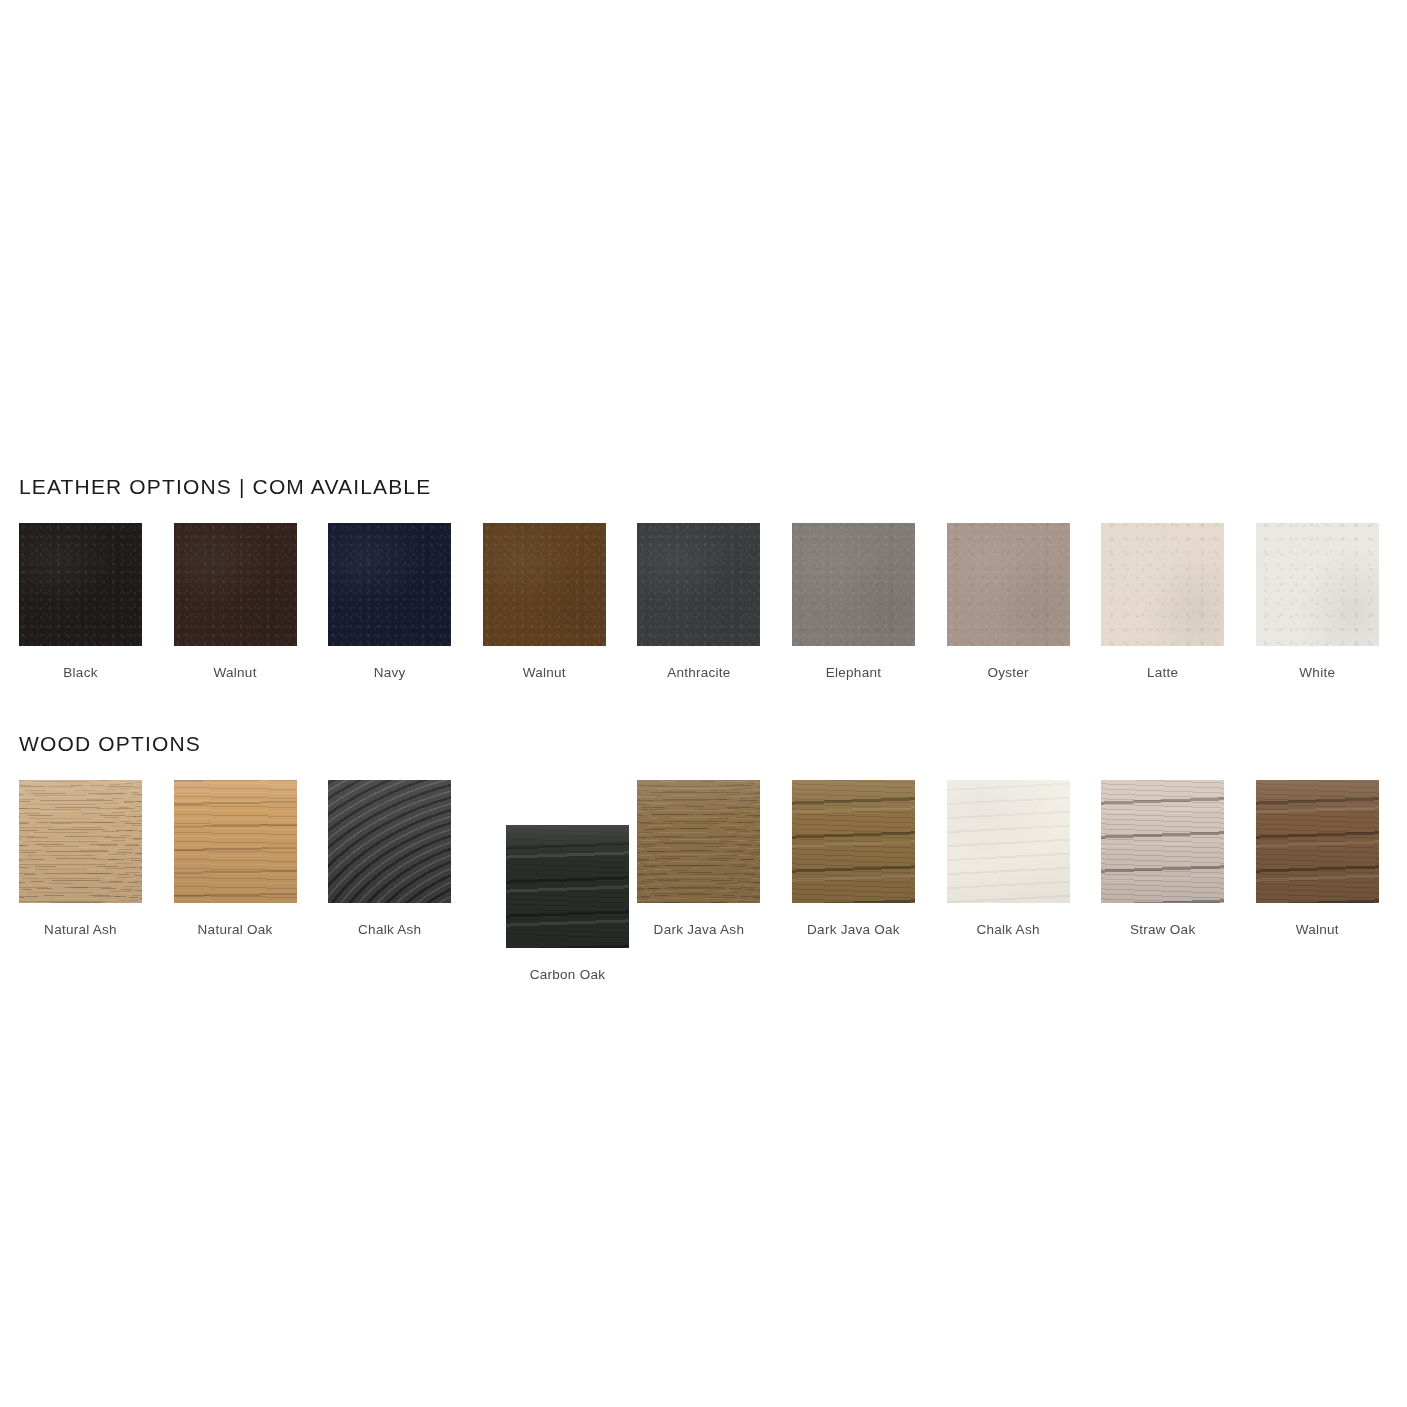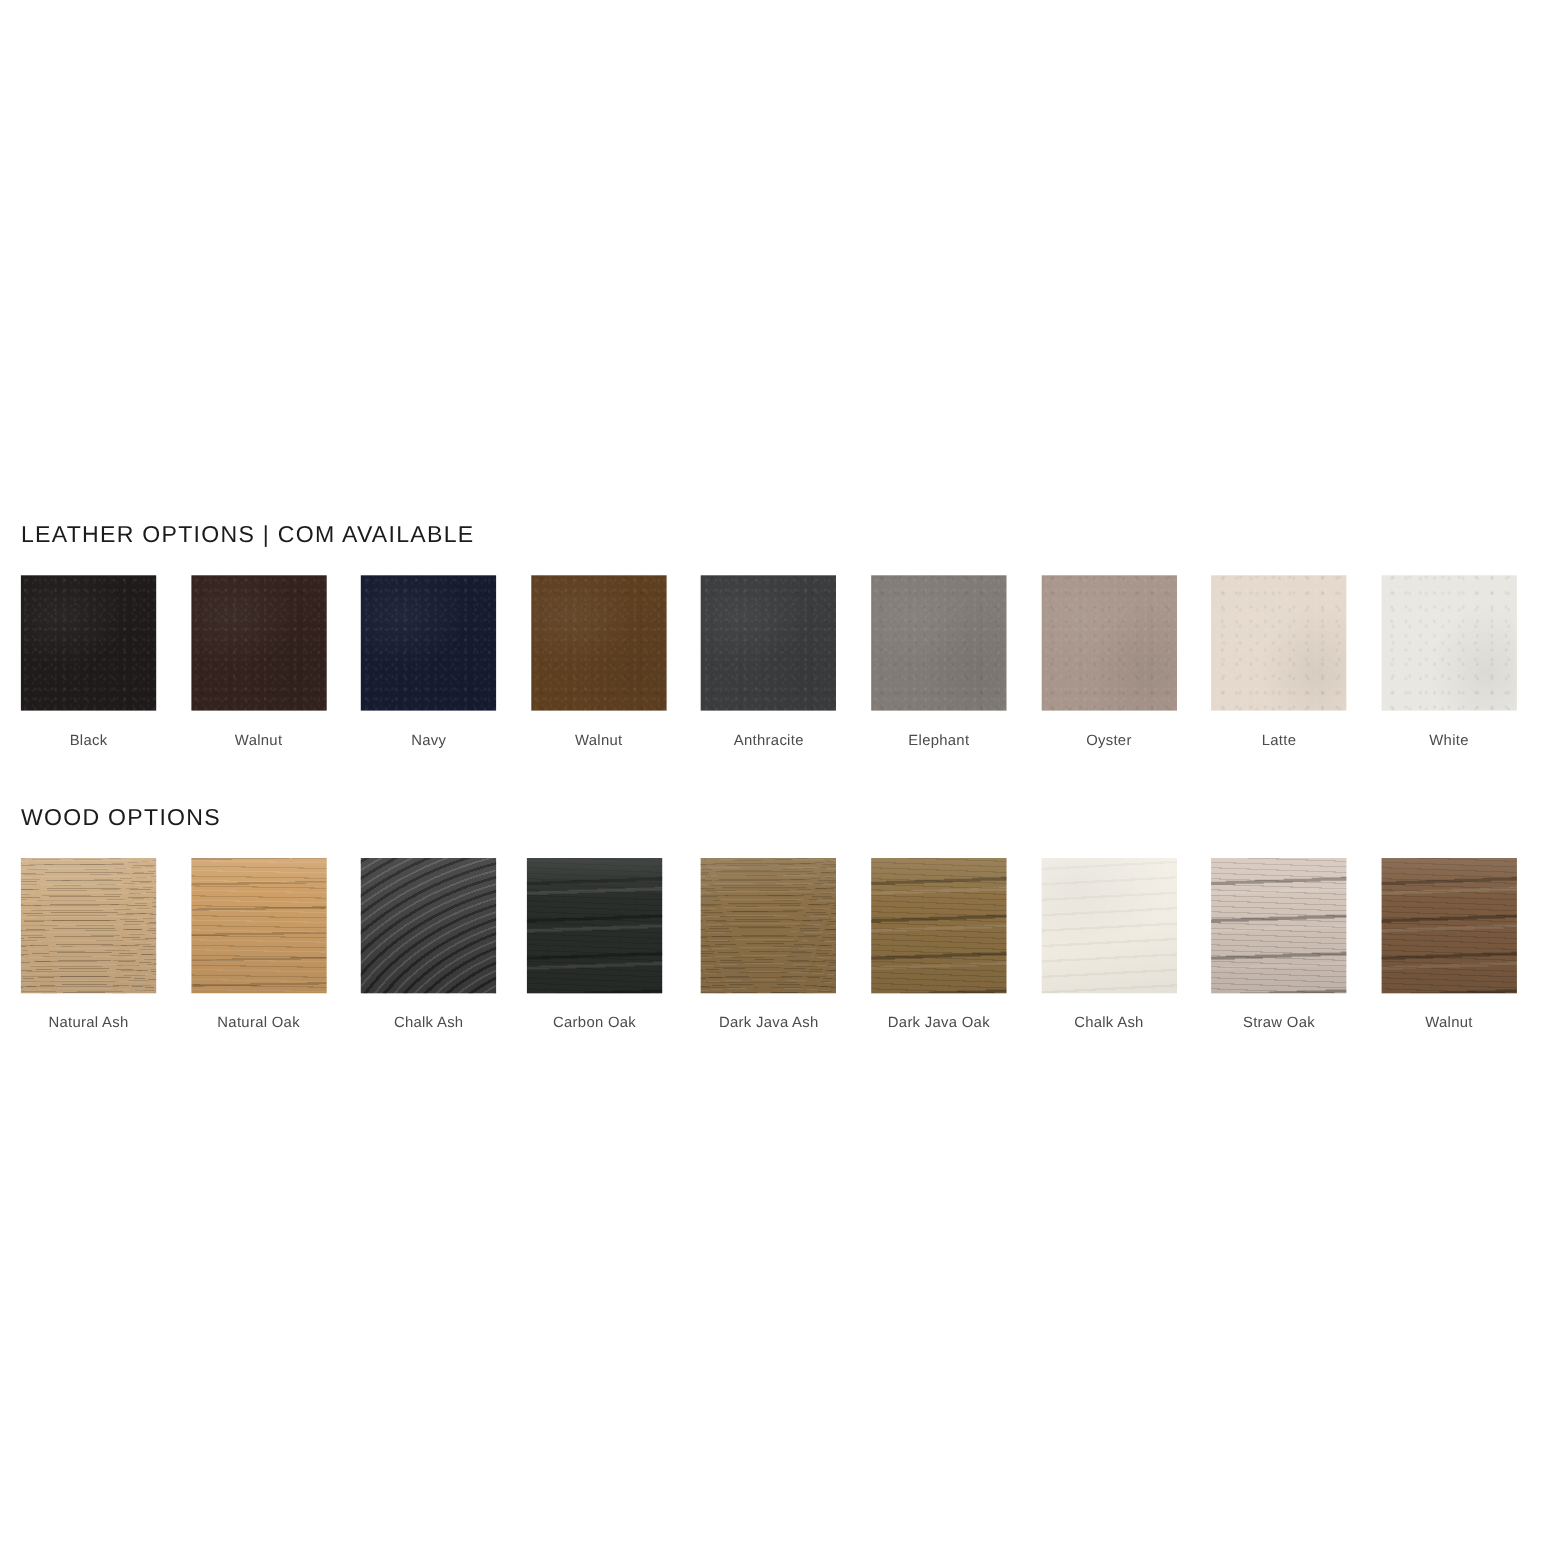--- a/index.html
+++ b/index.html
@@ -274,21 +274,21 @@
         <div class="swatch-label">Natural Oak</div>
       </div>
       <div class="swatch-cell" style="left: 0px;">
         <div class="swatch-chip tex-ash" style="background: rgb(203, 171, 130);"></div>
         <div class="swatch-label">Natural Ash</div>
       </div>
       <div class="swatch-cell" style="left: 309.2px;">
         <div class="swatch-chip tex-ring" style="background: rgb(63, 63, 63);"></div>
         <div class="swatch-label">Chalk Ash</div>
       </div>
-      <div class="swatch-cell" style="left: 460px;">
+      <div class="swatch-cell" style="left: 487px; margin-top: 45px;">
         <div class="swatch-chip tex-band" style="background: rgb(42, 46, 42);"></div>
         <div class="swatch-label">Carbon Oak</div>
       </div>
       <div class="swatch-cell" style="left: 618.4px;">
         <div class="swatch-chip tex-ash" style="background: rgb(139, 112, 72);"></div>
         <div class="swatch-label">Dark Java Ash</div>
       </div>
       <div class="swatch-cell" style="left: 773px;">
         <div class="swatch-chip tex-band" style="background: rgb(141, 113, 68);"></div>
         <div class="swatch-label">Dark Java Oak</div>

